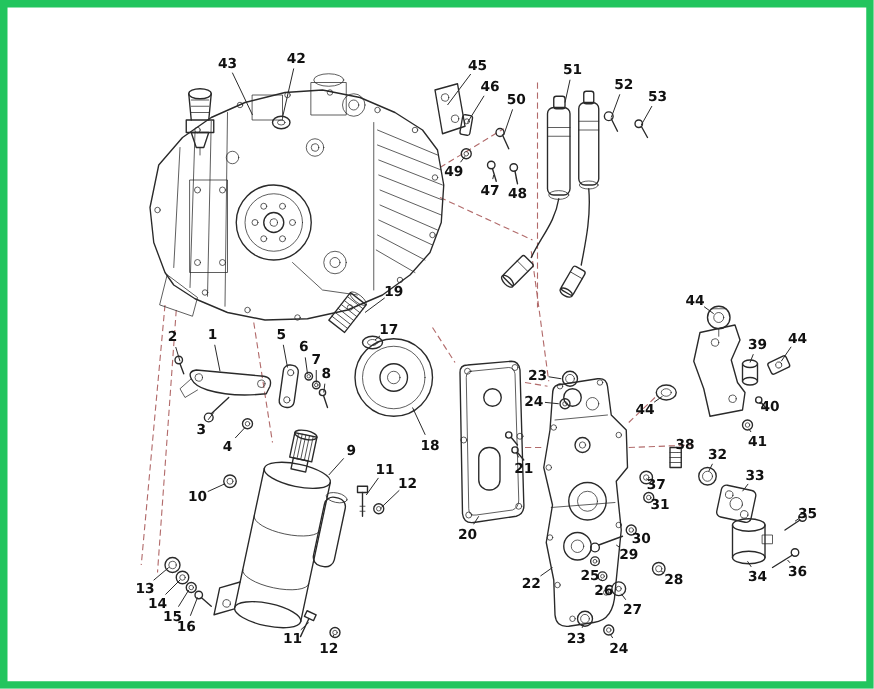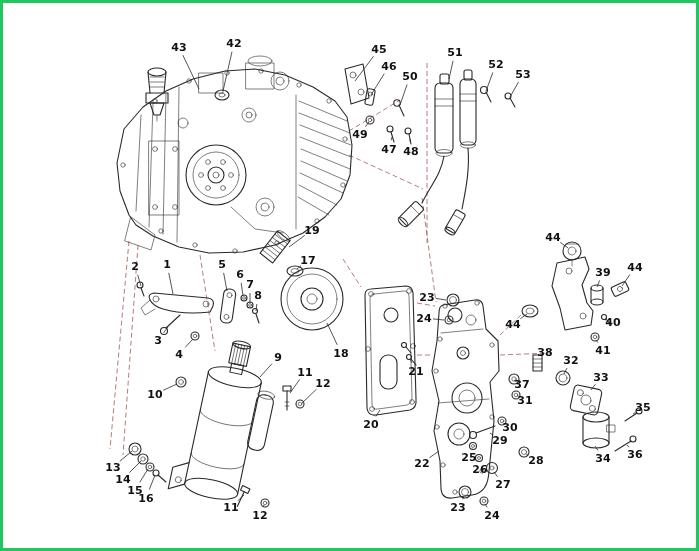--- a/index.html
+++ b/index.html
@@ -1,17 +1,17 @@
 <!DOCTYPE html>
 <html style="--line: #2a2a2a; --dash: #b26b6b; --label: #111111; --bg: #ffffff;"><head>
 <meta charset="utf-8">
 <style>
   html,body{margin:0;padding:0;background:#e9e9e9;}
   .stage{position:relative;width:699px;height:551px;background:var(--bg,#fff);
-         border:3px solid #22c55e;box-sizing:border-box;overflow:hidden;
+         border:6px solid #22c55e;box-sizing:border-box;overflow:hidden;
          font-family:"Liberation Sans",sans-serif;}
   svg{display:block;}
   .part{fill:none;stroke:var(--line,#2a2a2a);stroke-width:1.1;stroke-linejoin:round;stroke-linecap:round;}
   .thin{fill:none;stroke:var(--line,#2a2a2a);stroke-width:0.6;stroke-linejoin:round;stroke-linecap:round;}
   .dash{fill:none;stroke:var(--dash,#b26b6b);stroke-width:0.9;stroke-dasharray:5 3;}
   .leader{stroke:var(--line,#333);stroke-width:0.8;}
   .lbl{font:bold 11px "DejaVu Sans","Liberation Sans",sans-serif;fill:var(--label,#111);}
 </style>
 </head>
 <body>

